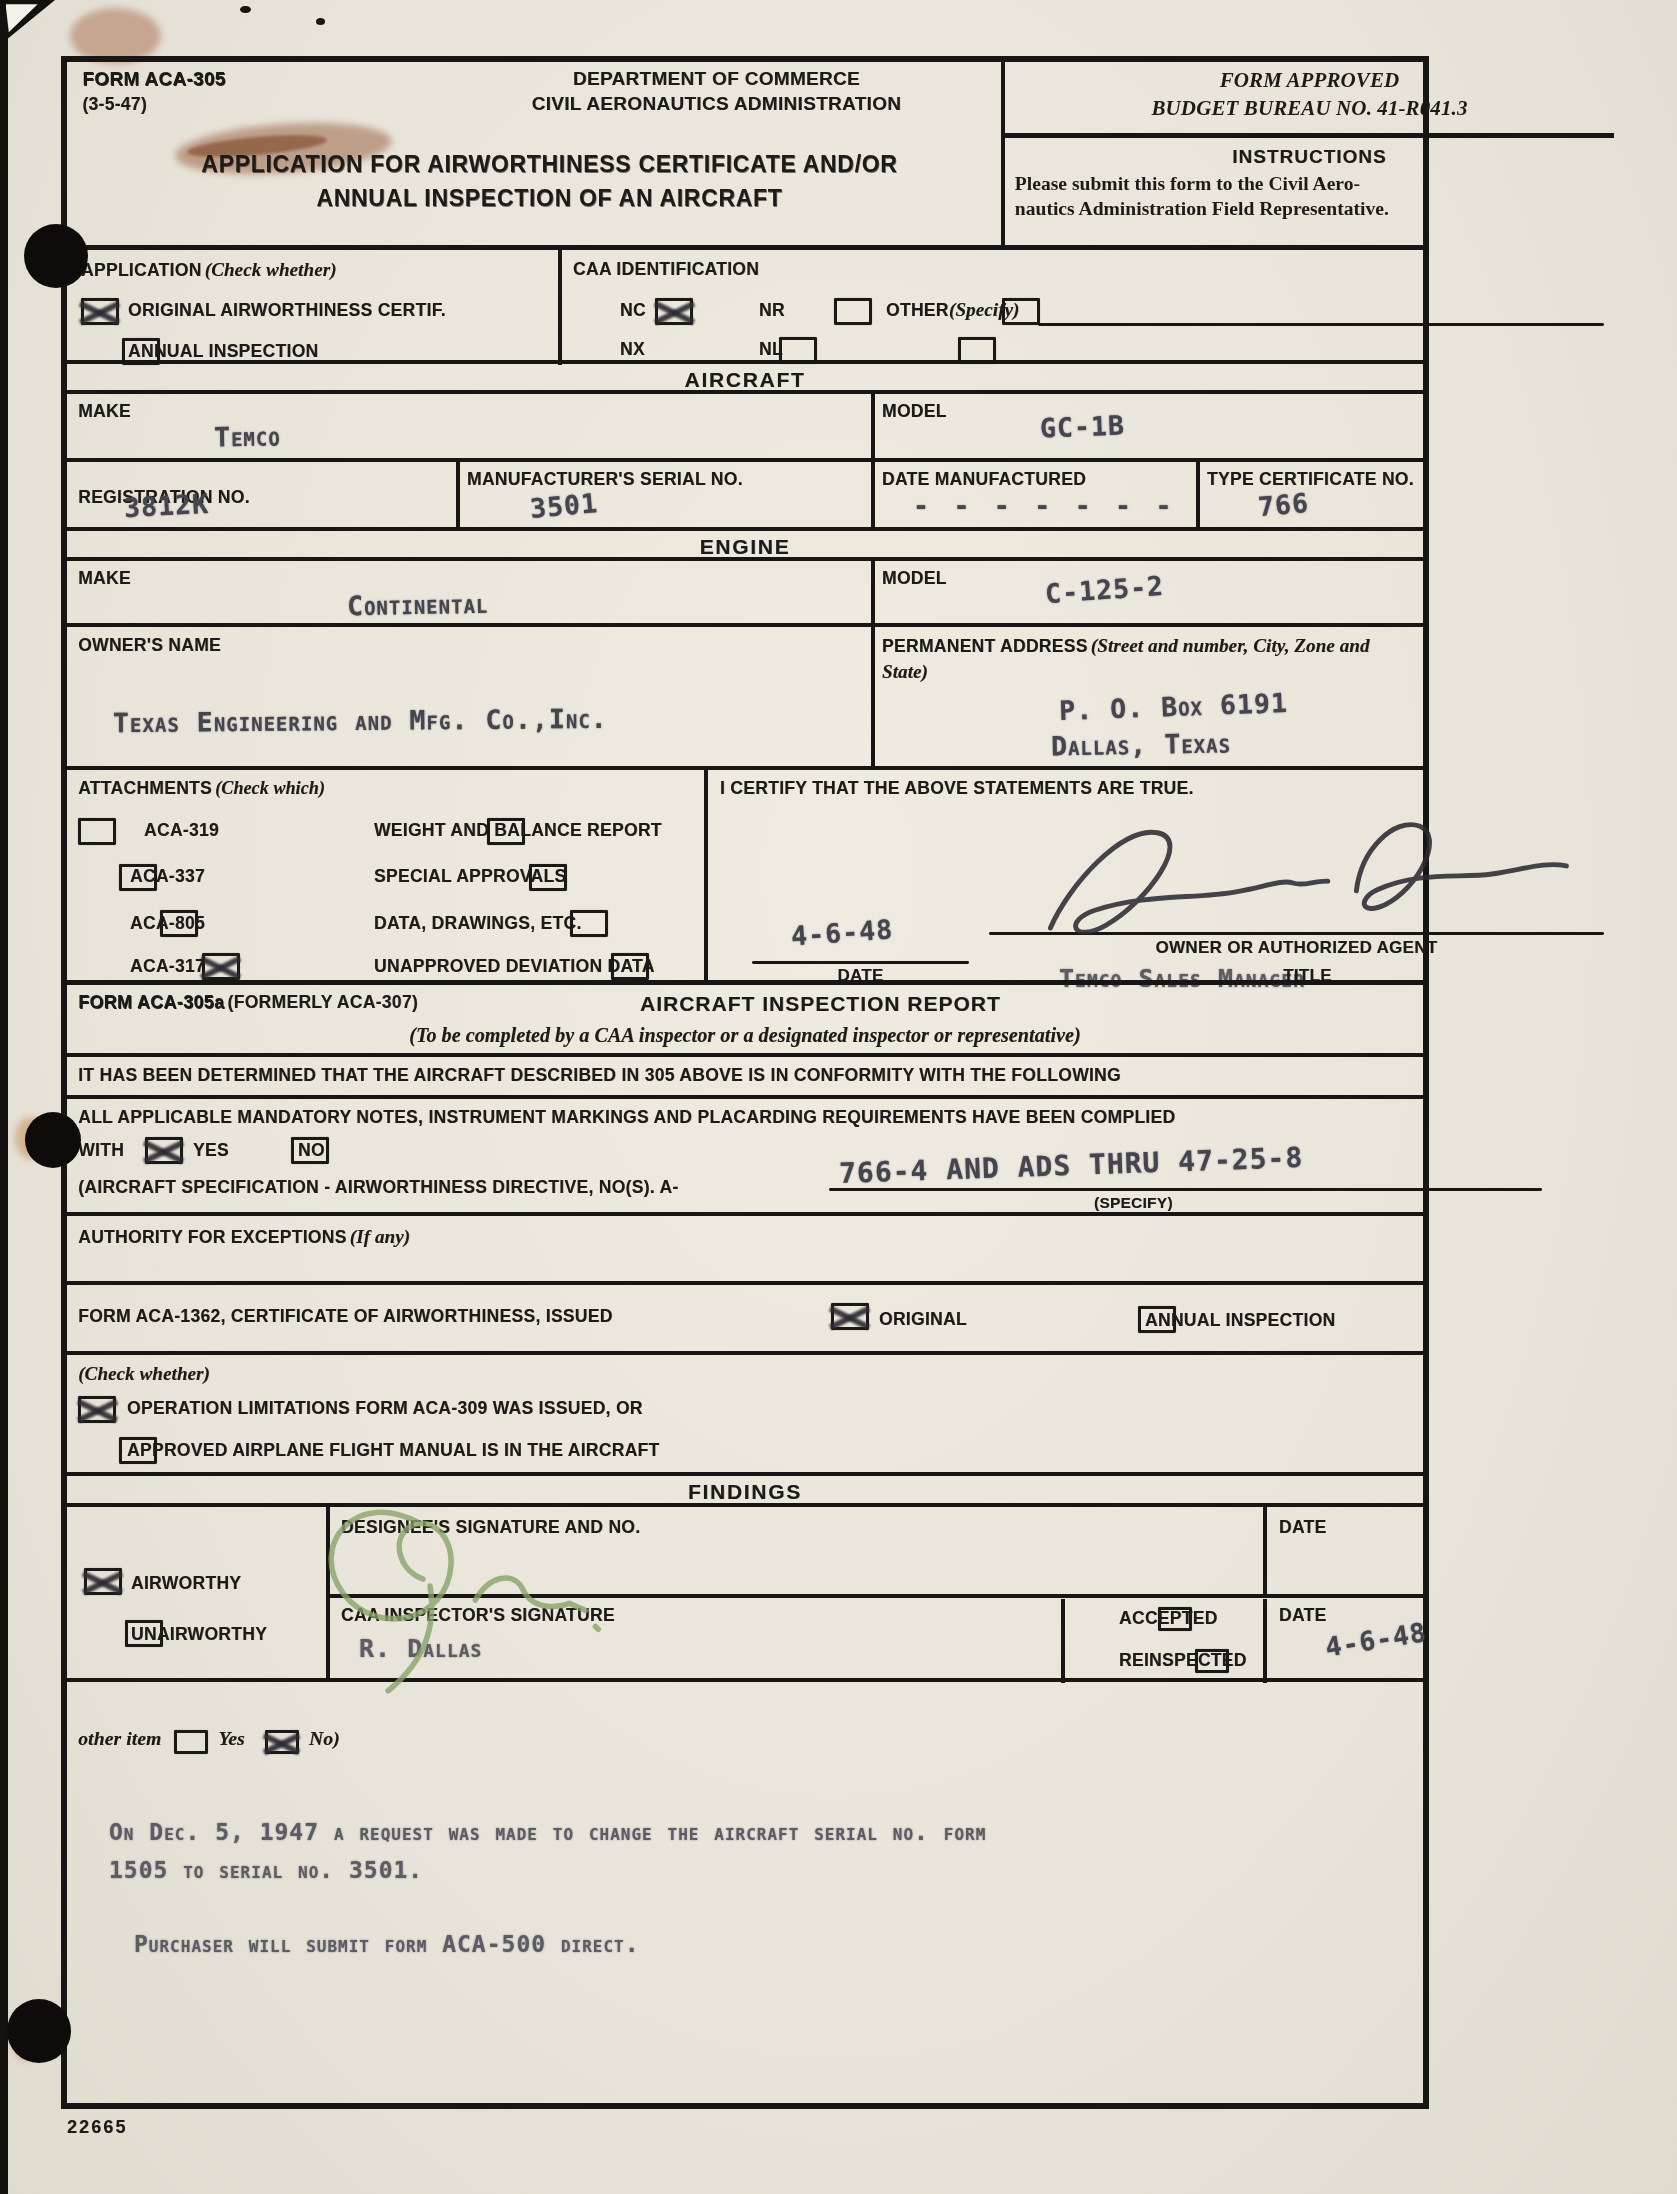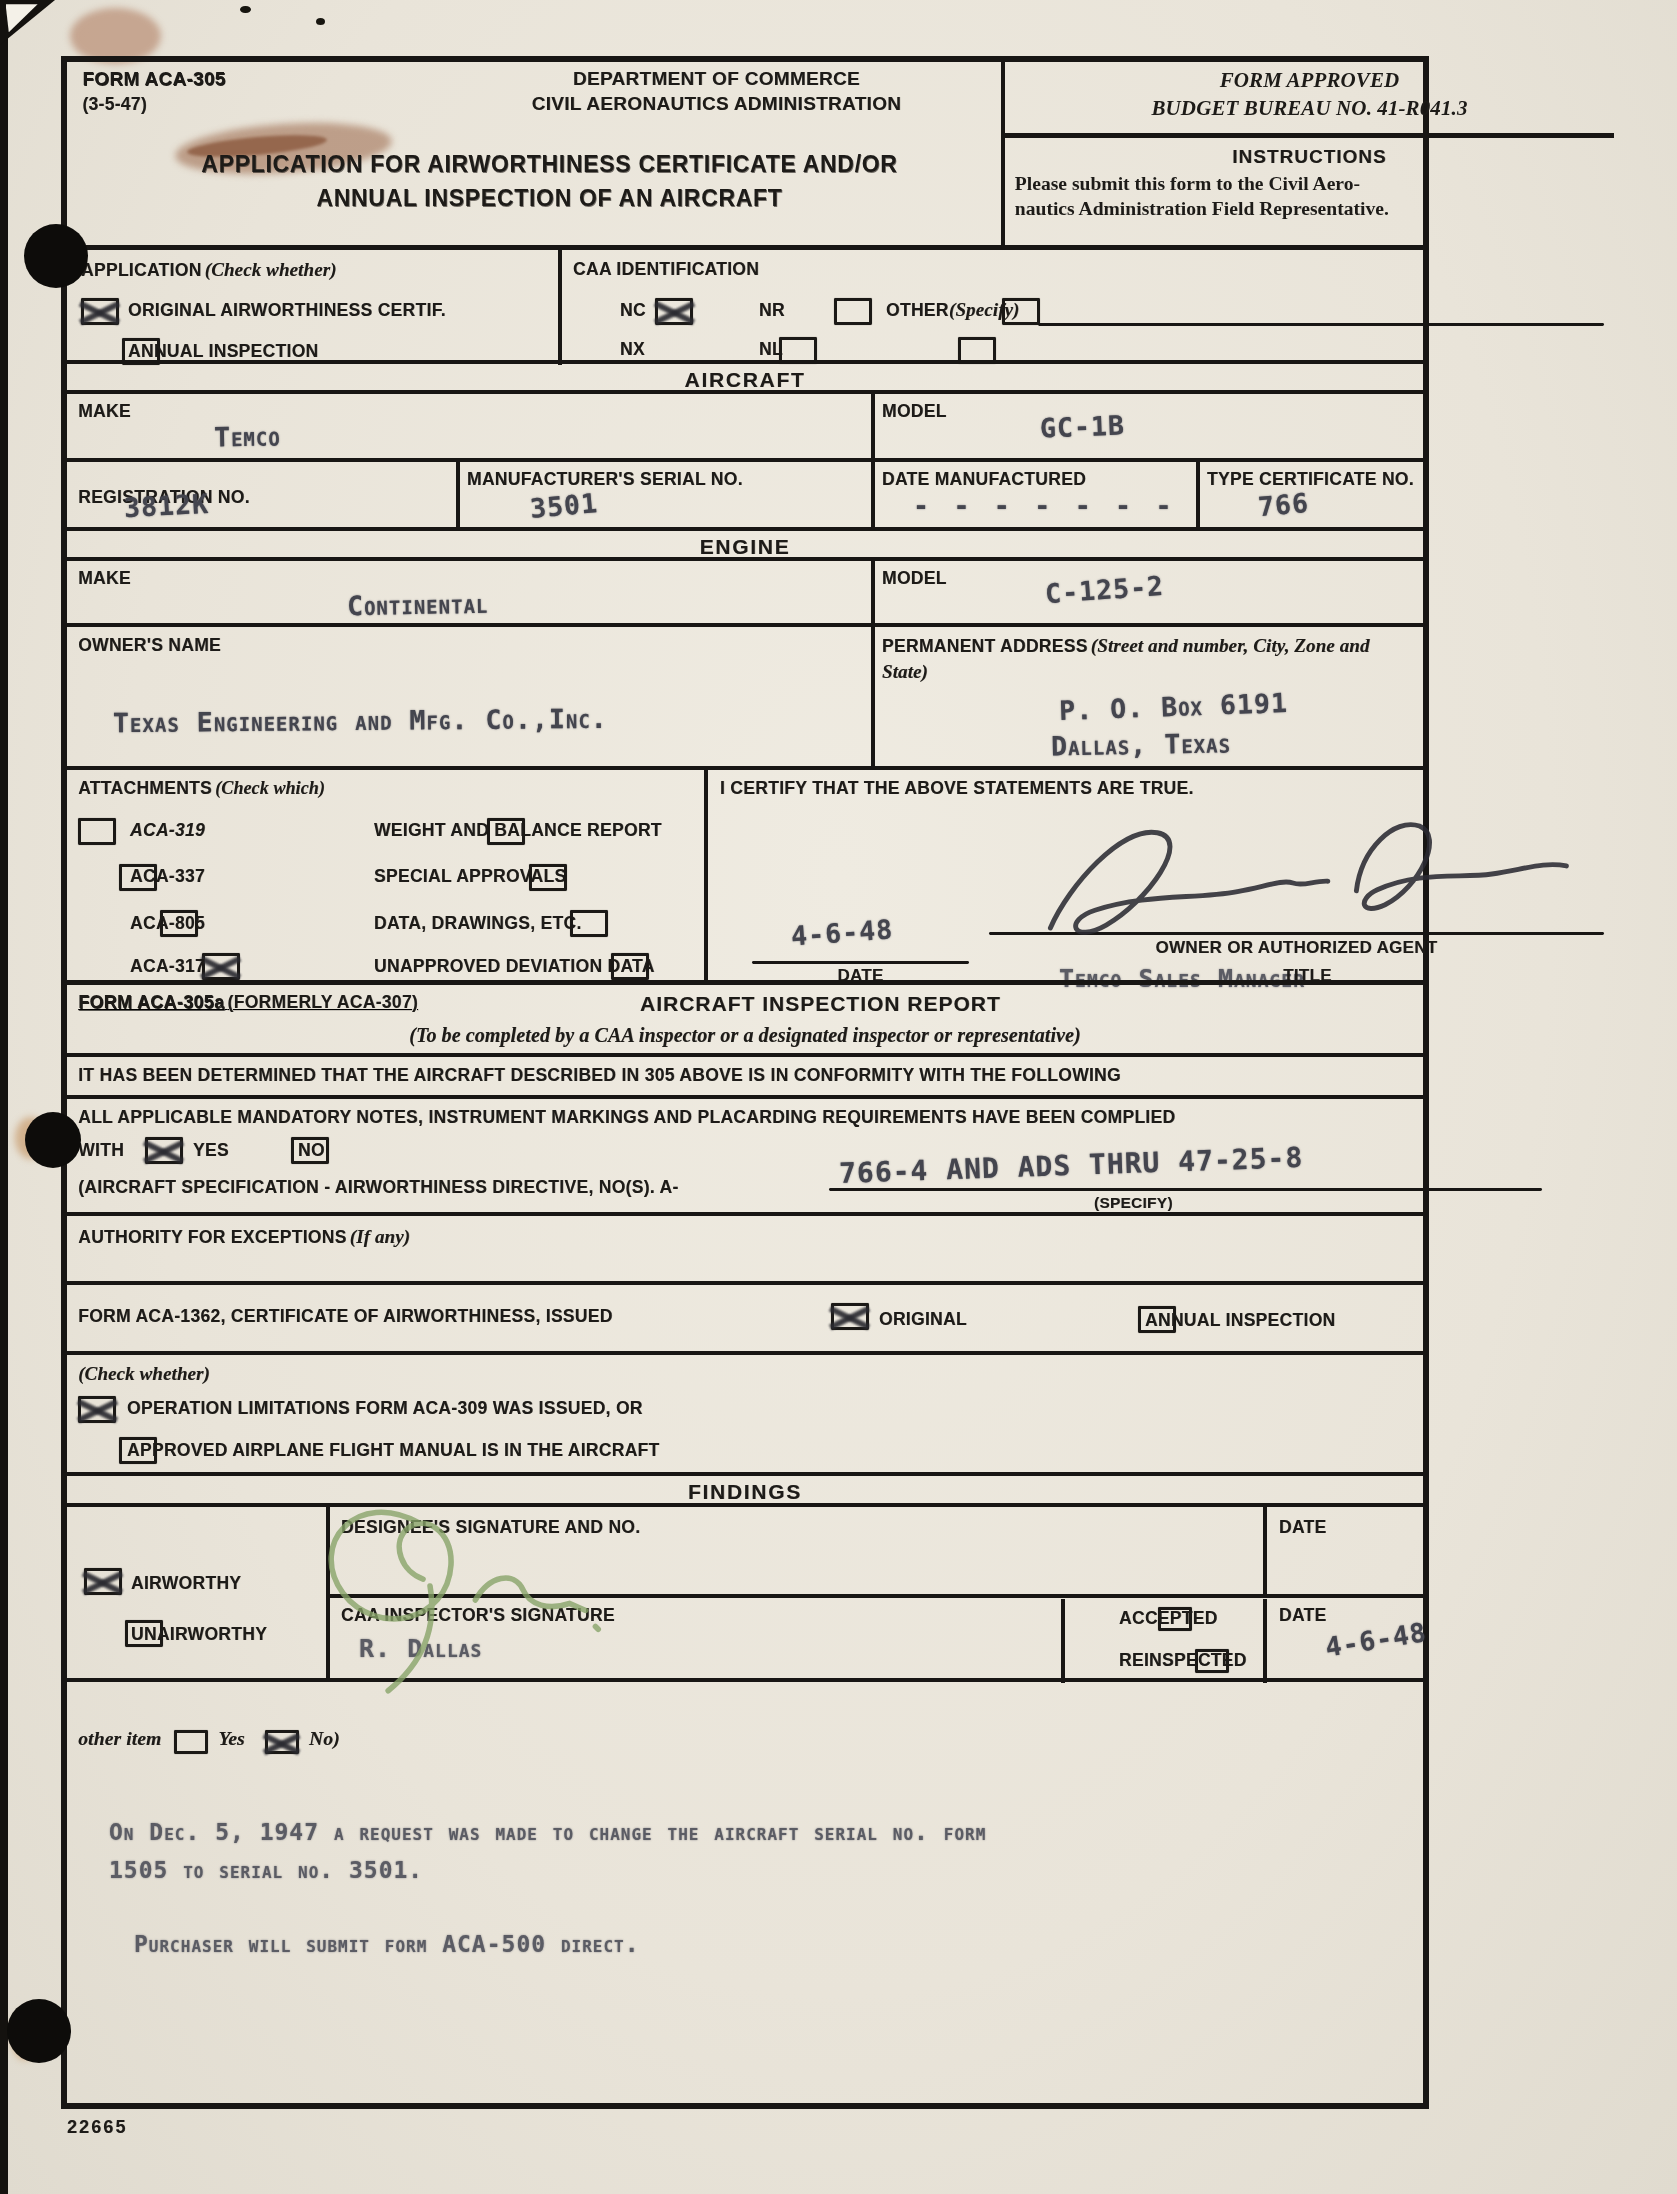--- a/index.html
+++ b/index.html
@@ -152,21 +152,21 @@
     <span class="abs typed big" style="left:984px;top:102px;transform:rotate(-1deg);">Dallas, Texas</span>
   </div>
 
   <div class="row" style="top:704px;height:213px;">
     <div class="vdiv" style="left:637px;"></div>
     <div class="abs" style="left:11.2px;top:8.4px;">
       <span class="lbl">ATTACHMENTS</span>
       <span class="lbl it" style="font-size:18px;">(Check which)</span>
     </div>
     <span class="cb abs" style="left:11.2px;top:48px;"></span>
-    <span class="abs lbl" style="left:63px;top:50px;font-style:italic;">ACA-319</span>
+    <span class="abs lbl" style="left:77px;top:50px;">ACA-319</span>
     <span class="cb abs" style="left:11.2px;top:94px;"></span>
     <span class="abs lbl" style="left:63px;top:96px;">ACA-337</span>
     <span class="cb abs" style="left:11.2px;top:140px;"></span>
     <span class="abs lbl" style="left:63px;top:143px;">ACA-805</span>
     <span class="cb abs checked" style="left:11.2px;top:183px;"></span>
     <span class="abs lbl" style="left:63px;top:186px;">ACA-317</span>
 
     <span class="cb abs" style="left:256px;top:48px;"></span>
     <span class="abs lbl" style="left:307px;top:50px;">WEIGHT AND BALANCE REPORT</span>
     <span class="cb abs" style="left:256px;top:94px;"></span>
@@ -181,21 +181,21 @@
     <div class="abs lbl center" style="left:922px;top:168px;width:615px;font-size:17px;">OWNER OR AUTHORIZED AGENT</div>
     <span class="abs typed big" style="left:724px;top:147px;transform:rotate(-4deg);">4-6-48</span>
     <span class="abs typed" style="left:992px;top:194px;font-size:25px;color:#5b5c64;">Temco Sales Manager</span>
     <div class="uline" style="left:685px;top:191px;width:217px;"></div>
     
     <div class="abs lbl center" style="left:685px;top:196px;width:217px;font-size:17px;">DATE</div>
     <div class="abs lbl center" style="left:1132px;top:196px;width:217px;font-size:17px;">TITLE</div>
   </div>
 
   <div class="row" style="top:918px;height:73px;border-top-width:5.6px;">
-    <div class="abs" style="left:11.2px;top:7px;text-decoration:underline;">
+    <div class="abs" style="left:11.2px;top:7px;">
       <span class="lbl" style="font-size:18px;text-shadow:0.7px 0.7px 0 #1d1b18;">FORM ACA-305a</span>
       <span class="lbl">(FORMERLY ACA-307)</span>
     </div>
     <div class="abs lbl" style="left:573px;top:7px;font-size:21px;letter-spacing:1px;">AIRCRAFT INSPECTION REPORT</div>
     <div class="abs lbl it center" style="left:0;top:39px;width:100%;font-size:20px;">(To be completed by a CAA inspector or a designated inspector or representative)</div>
   </div>
 
   <div class="row" style="top:991px;height:42px;">
     <span class="abs lbl" style="left:11.2px;top:8.4px;">IT HAS BEEN DETERMINED THAT THE AIRCRAFT DESCRIBED IN 305 ABOVE IS IN CONFORMITY WITH THE FOLLOWING</span>
   </div>

